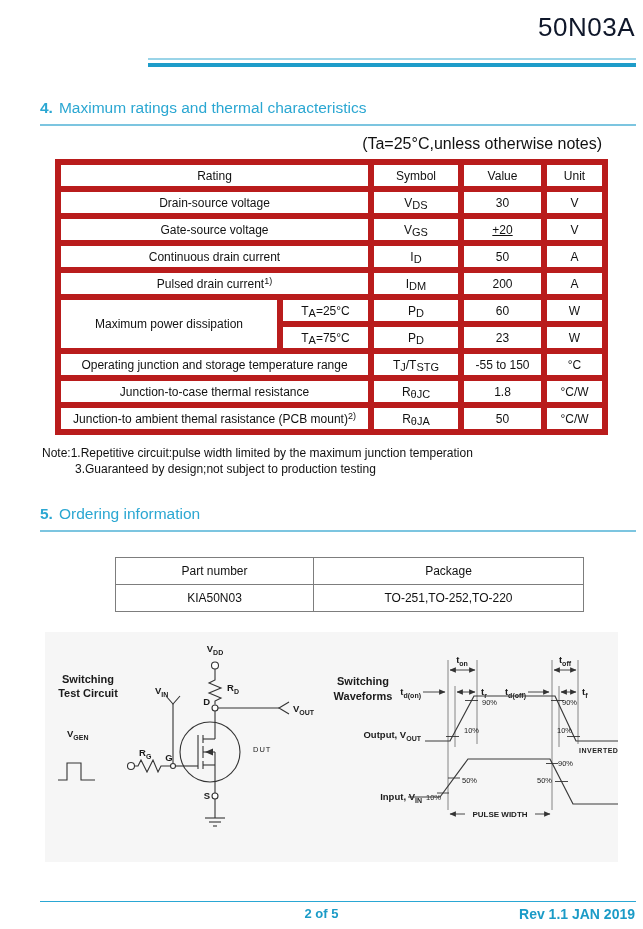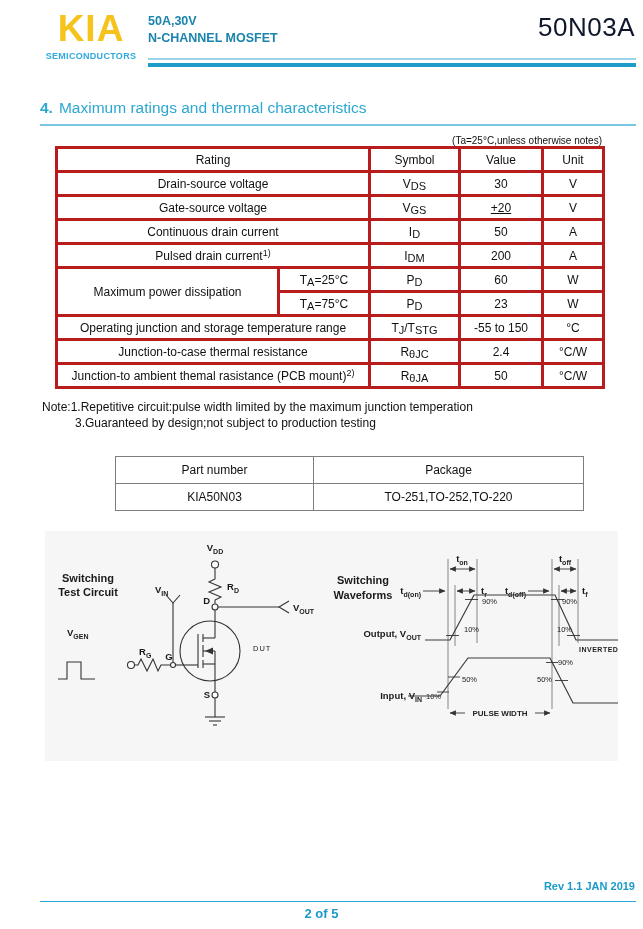--- a/index.html
+++ b/index.html
@@ -14,23 +14,23 @@
   .hdr-part{position:absolute;right:8px;top:12px;color:#0f172a;font-size:26px;letter-spacing:.5px;}
   .rule-thin{position:absolute;left:148px;right:7px;top:58px;height:2px;background:#9AD4E8;}
   .rule-thick{position:absolute;left:148px;right:7px;top:63px;height:4px;background:#1E9CC9;}
   
   .content{padding:90px 7px 0 40px;}
   .sec-h{margin:0;color:#2BA7D2;font-size:15.5px;font-weight:normal;
          border-bottom:2px solid #7CC5E0;padding-bottom:7px;line-height:19px;}
   .sec-h .num{font-weight:bold;}
   .sec-h .t{margin-left:6px;}
   #sec4-heading{margin-top:8px;}
-  .cond-note{font-size:10px;text-align:right;margin:9px 34px 0 15px;}
+  .cond-note{font-size:16px;text-align:right;margin:9px 34px 6px 15px;}
   table.ratings{border-collapse:collapse;margin-left:15px;width:547px;table-layout:fixed;}
-  .ratings th,.ratings td{border:3px solid #b91c1c;font-size:12px;font-weight:normal;
+  .ratings th,.ratings td{border:6px solid #b91c1c;font-size:12px;font-weight:normal;
         text-align:center;padding:2px 3px;line-height:16px;height:17px;color:#111;}
   sub{font-size:11px;vertical-align:-2px;line-height:0;}
   sup{font-size:9px;vertical-align:4px;line-height:0;}
   .u{text-decoration:underline;}
   .notes{margin:10px 0 0 2px;font-size:12px;line-height:16px;}
   .notes .indent{padding-left:33px;}
   #sec5-heading{margin-top:27px;}
   table.order{border-collapse:collapse;margin:25px 0 0 75px;width:468px;table-layout:fixed;}
   .order th,.order td{border:1px solid #7d7d7d;font-size:12px;font-weight:normal;
         text-align:center;padding:5px 3px;line-height:16px;color:#111;}
@@ -47,36 +47,28 @@
   text.ct{font-family:"Liberation Sans",sans-serif;font-weight:bold;font-size:11px;fill:#1a1a1a;}
   text.clbl{font-family:"Liberation Sans",sans-serif;font-weight:bold;font-size:9.5px;fill:#1a1a1a;}
   text.pct{font-family:"Liberation Sans",sans-serif;font-size:7.5px;fill:#222;}
   text.tiny{font-family:"Liberation Sans",sans-serif;font-size:7.5px;fill:#222;letter-spacing:1px;}
   text.inv{font-family:"Liberation Sans",sans-serif;font-weight:bold;font-size:7px;fill:#222;letter-spacing:.5px;}
   .csub{font-size:7px;}
   
   .footer-rule{position:absolute;left:40px;right:7px;top:901px;height:1px;background:#2AA7D4;}
   .footer-page{position:absolute;top:906px;left:0;width:643px;text-align:center;
         color:#1A9BC7;font-weight:bold;font-size:13px;}
-  .footer-rev{position:absolute;top:880px;right:8px;color:#1A9BC7;font-weight:bold;font-size:11px;}
+  .footer-rev{position:absolute;top:906px;right:8px;color:#1A9BC7;font-weight:bold;font-size:14px;}
 </style>
 </head>
 <body>
 
 <div class="page">
 
   <div class="hdr">
-    <div class="logo">
-      <div class="logo-brand">KIA</div>
-      <div class="logo-tag">SEMICONDUCTORS</div>
-    </div>
-    <div class="hdr-sub">
-      <div>50A,30V</div>
-      <div>N-CHANNEL MOSFET</div>
-    </div>
     <div class="hdr-part">50N03A</div>
     <div class="rule-thin"></div>
     <div class="rule-thick"></div>
   </div>
 
   <div class="content">
 
     <h2 class="sec-h" id="sec4-heading"><span class="num">4.</span><span class="t">Maximum ratings and thermal characteristics</span></h2>
 
     <div class="cond-note">(Ta=25°C,unless otherwise notes)</div>
@@ -137,37 +129,38 @@
           </tr>
           <tr>
             <td colspan="2"><span>Operating junction and storage temperature range</span></td>
             <td><span>T</span><sub>J</sub><span>/T</span><sub>STG</sub></td>
             <td><span>-55 to 150</span></td>
             <td><span>°C</span></td>
           </tr>
           <tr>
             <td colspan="2"><span>Junction-to-case thermal resistance</span></td>
             <td><span>R</span><sub>θJC</sub></td>
-            <td><span>2.4</span></td>
+            <td><span>1.8</span></td>
             <td><span>°C/W</span></td>
           </tr>
           <tr>
             <td colspan="2"><span>Junction-to ambient themal rasistance (PCB mount)</span><sup>2)</sup></td>
             <td><span>R</span><sub>θJA</sub></td>
             <td><span>50</span></td>
             <td><span>°C/W</span></td>
           </tr>
         </tbody>
     </table>
 
     <div class="notes">
       <div>Note:1.Repetitive circuit:pulse width limited by the maximum junction temperation</div>
       <div class="indent">3.Guaranteed by design;not subject to production testing</div>
     </div>
 
+    <h2 class="sec-h" id="sec5-heading"><span class="num">5.</span><span class="t">Ordering information</span></h2>
 
     <table class="order">
       <colgroup>
           <col style="width:198px">
           <col style="width:270px">
         </colgroup>
       <thead>
         <tr>
           <th>Part number</th>
           <th>Package</th>

